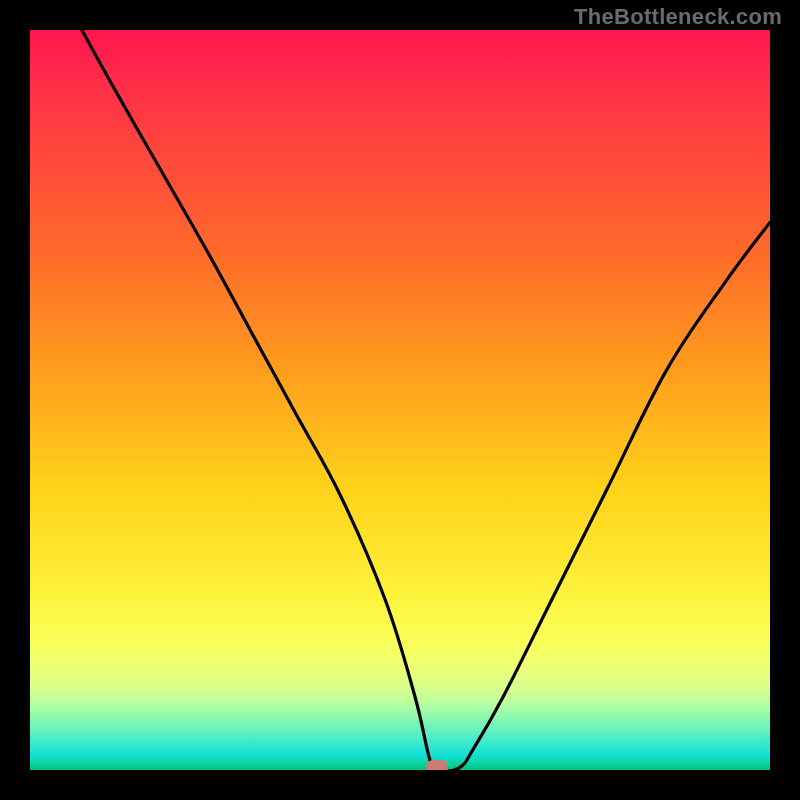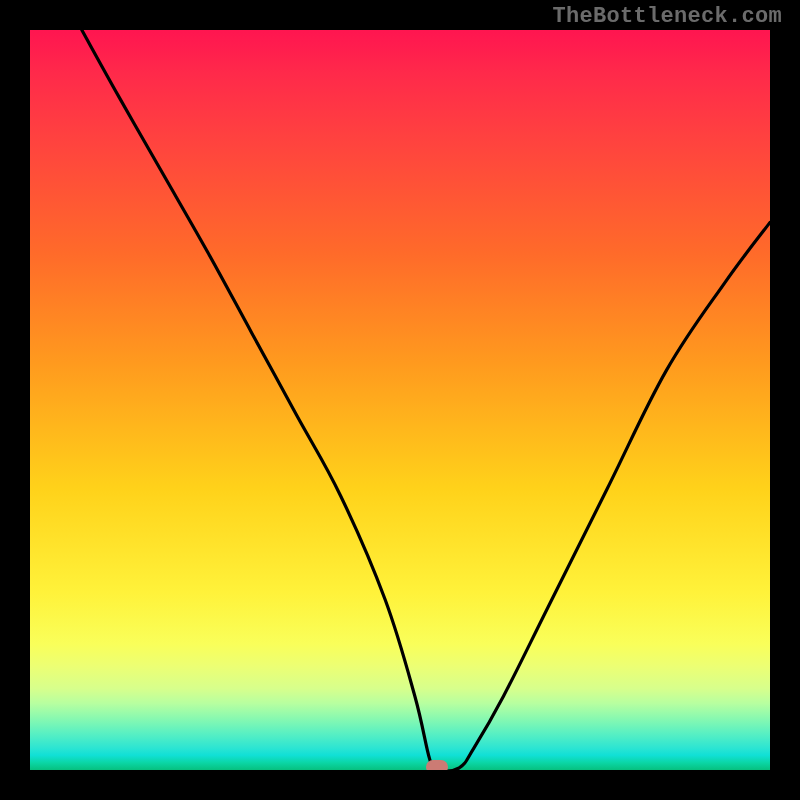--- a/index.html
+++ b/index.html
@@ -9,21 +9,20 @@
     height: 800px;
     background: #000;
     font-family: Arial, Helvetica, sans-serif;
     overflow: hidden;
   }
   .frame {
     position: relative;
     width: 800px;
     height: 800px;
     background: #000;
-    font-family: Liberation Mono, monospace;
   }
   .watermark {
     position: absolute;
     top: 4px;
     right: 18px;
     color: #6b6b6b;
     font-size: 22px;
     font-weight: 600;
     letter-spacing: 0.3px;
     user-select: none;

